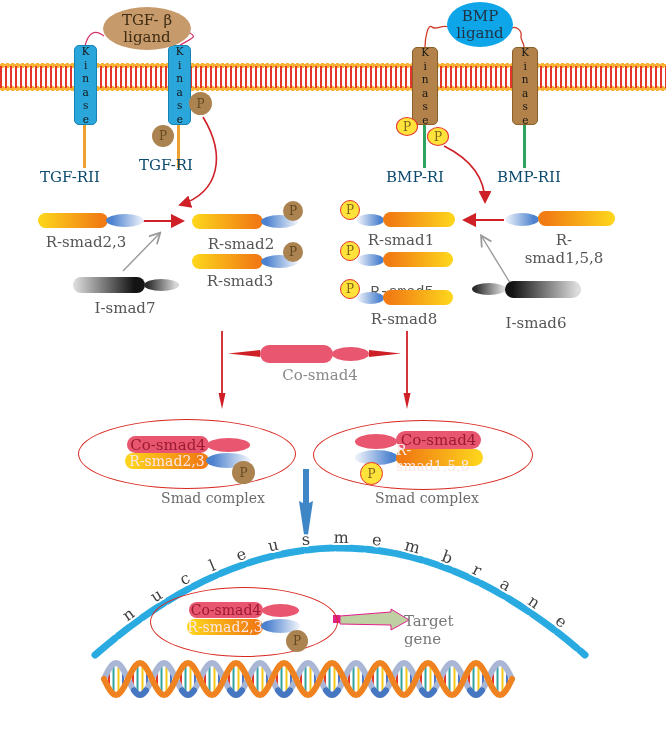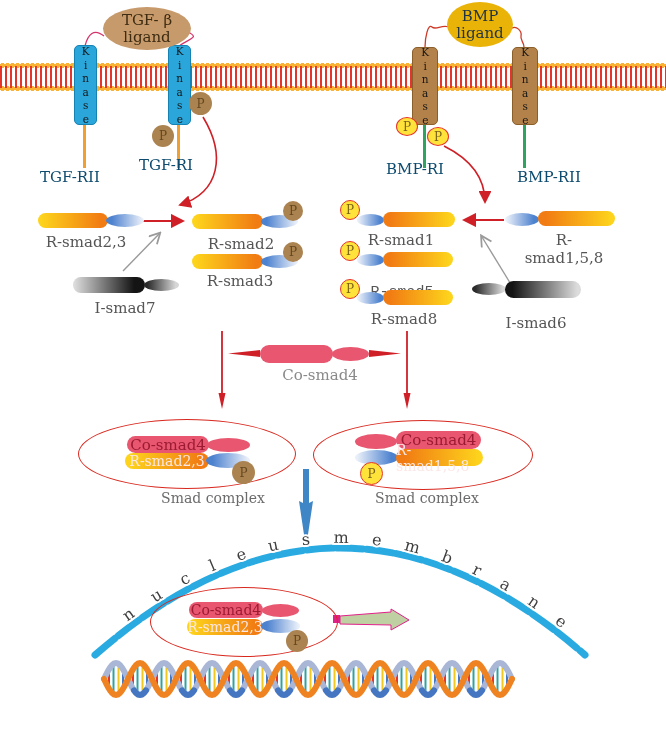--- a/index.html
+++ b/index.html
@@ -189,37 +189,37 @@
   </div>
   <div class="kin kin-blue" style="left:168px;top:45px;width:21px;height:78px;">
     <span class="kin-txt">Kinase</span>
   </div>
   <div class="lbl lbl-rec" style="left:30px;top:168px;width:80px;">TGF-RII</div>
   <div class="lbl lbl-rec" style="left:128px;top:156px;width:76px;">TGF-RI</div>
 
   <div class="p p-brown" style="left:152px;top:125px;width:22px;height:22px;">P</div>
   <div class="p p-brown" style="left:189px;top:92px;width:23px;height:23px;">P</div>
 
-  <div class="abs" style="left:447px;top:2px;width:66px;height:45px;border-radius:50%;background:#eab308;
+  <div class="abs" style="left:447px;top:2px;width:66px;height:45px;border-radius:50%;background:#0ea5e9;
        display:flex;flex-direction:column;align-items:center;justify-content:center;z-index:4;color:#1f3344;
        font-size:15px;line-height:17px;">
     <span>BMP</span>
     <span>ligand</span>
   </div>
 
   <div class="stem" style="left:423px;top:121px;height:47px;background:#2fa360;"></div>
   <div class="stem" style="left:523px;top:121px;height:47px;background:#2fa360;"></div>
   <div class="kin kin-brown" style="left:412px;top:47px;width:24px;height:76px;">
     <span class="kin-txt">Kinase</span>
   </div>
   <div class="kin kin-brown" style="left:512px;top:47px;width:24px;height:76px;">
     <span class="kin-txt">Kinase</span>
   </div>
-  <div class="lbl lbl-rec" style="left:375px;top:160px;width:80px;">BMP-RI</div>
-  <div class="lbl lbl-rec" style="left:508px;top:168px;width:82px;">BMP-RII</div>
+  <div class="lbl lbl-rec" style="left:375px;top:168px;width:80px;">BMP-RI</div>
+  <div class="lbl lbl-rec" style="left:488px;top:168px;width:82px;">BMP-RII</div>
 
   <div class="p p-yellow" style="left:396px;top:117px;width:20px;height:17px;">P</div>
   <div class="p p-yellow" style="left:427px;top:127px;width:20px;height:17px;">P</div>
 
   <div class="cap cap-ly" style="left:38px;top:213px;width:70px;height:15px;"></div>
   <div class="ell ell-bl" style="left:106px;top:214px;width:38px;height:13px;"></div>
   <div class="lbl" style="left:40px;top:233px;width:92px;">R-smad2,3</div>
 
   <div class="cap cap-ly" style="left:192px;top:214px;width:71px;height:15px;"></div>
   <div class="ell ell-bl" style="left:261px;top:215px;width:37px;height:13px;"></div>
@@ -277,14 +277,15 @@
   <div class="cap cap-yr rsmad-txt" style="left:396px;top:449px;width:87px;height:17px;">R-smad1,5,8</div>
   <div class="p p-yellow" style="left:360px;top:462px;width:21px;height:21px;">P</div>
   <div class="lbl caption" style="left:362px;top:490px;width:130px;">Smad complex</div>
 
   <div class="outline-ell" style="left:150px;top:587px;width:186px;height:68px;"></div>
   <div class="cap pink cosmad-txt" style="left:189px;top:602px;width:74px;height:16px;font-size:14px;">Co-smad4</div>
   <div class="ell pink" style="left:262px;top:604px;width:37px;height:13px;"></div>
   <div class="cap cap-ly rsmad-txt" style="left:187px;top:619px;width:76px;height:16px;">R-smad2,3</div>
   <div class="ell ell-bl" style="left:261px;top:619px;width:39px;height:14px;"></div>
   <div class="p p-brown" style="left:286px;top:630px;width:22px;height:22px;">P</div>
+  <div class="lbl" style="left:404px;top:612px;width:90px;text-align:left;color:#777;">Target gene</div>
 
 </div>
 
 </body></html>

